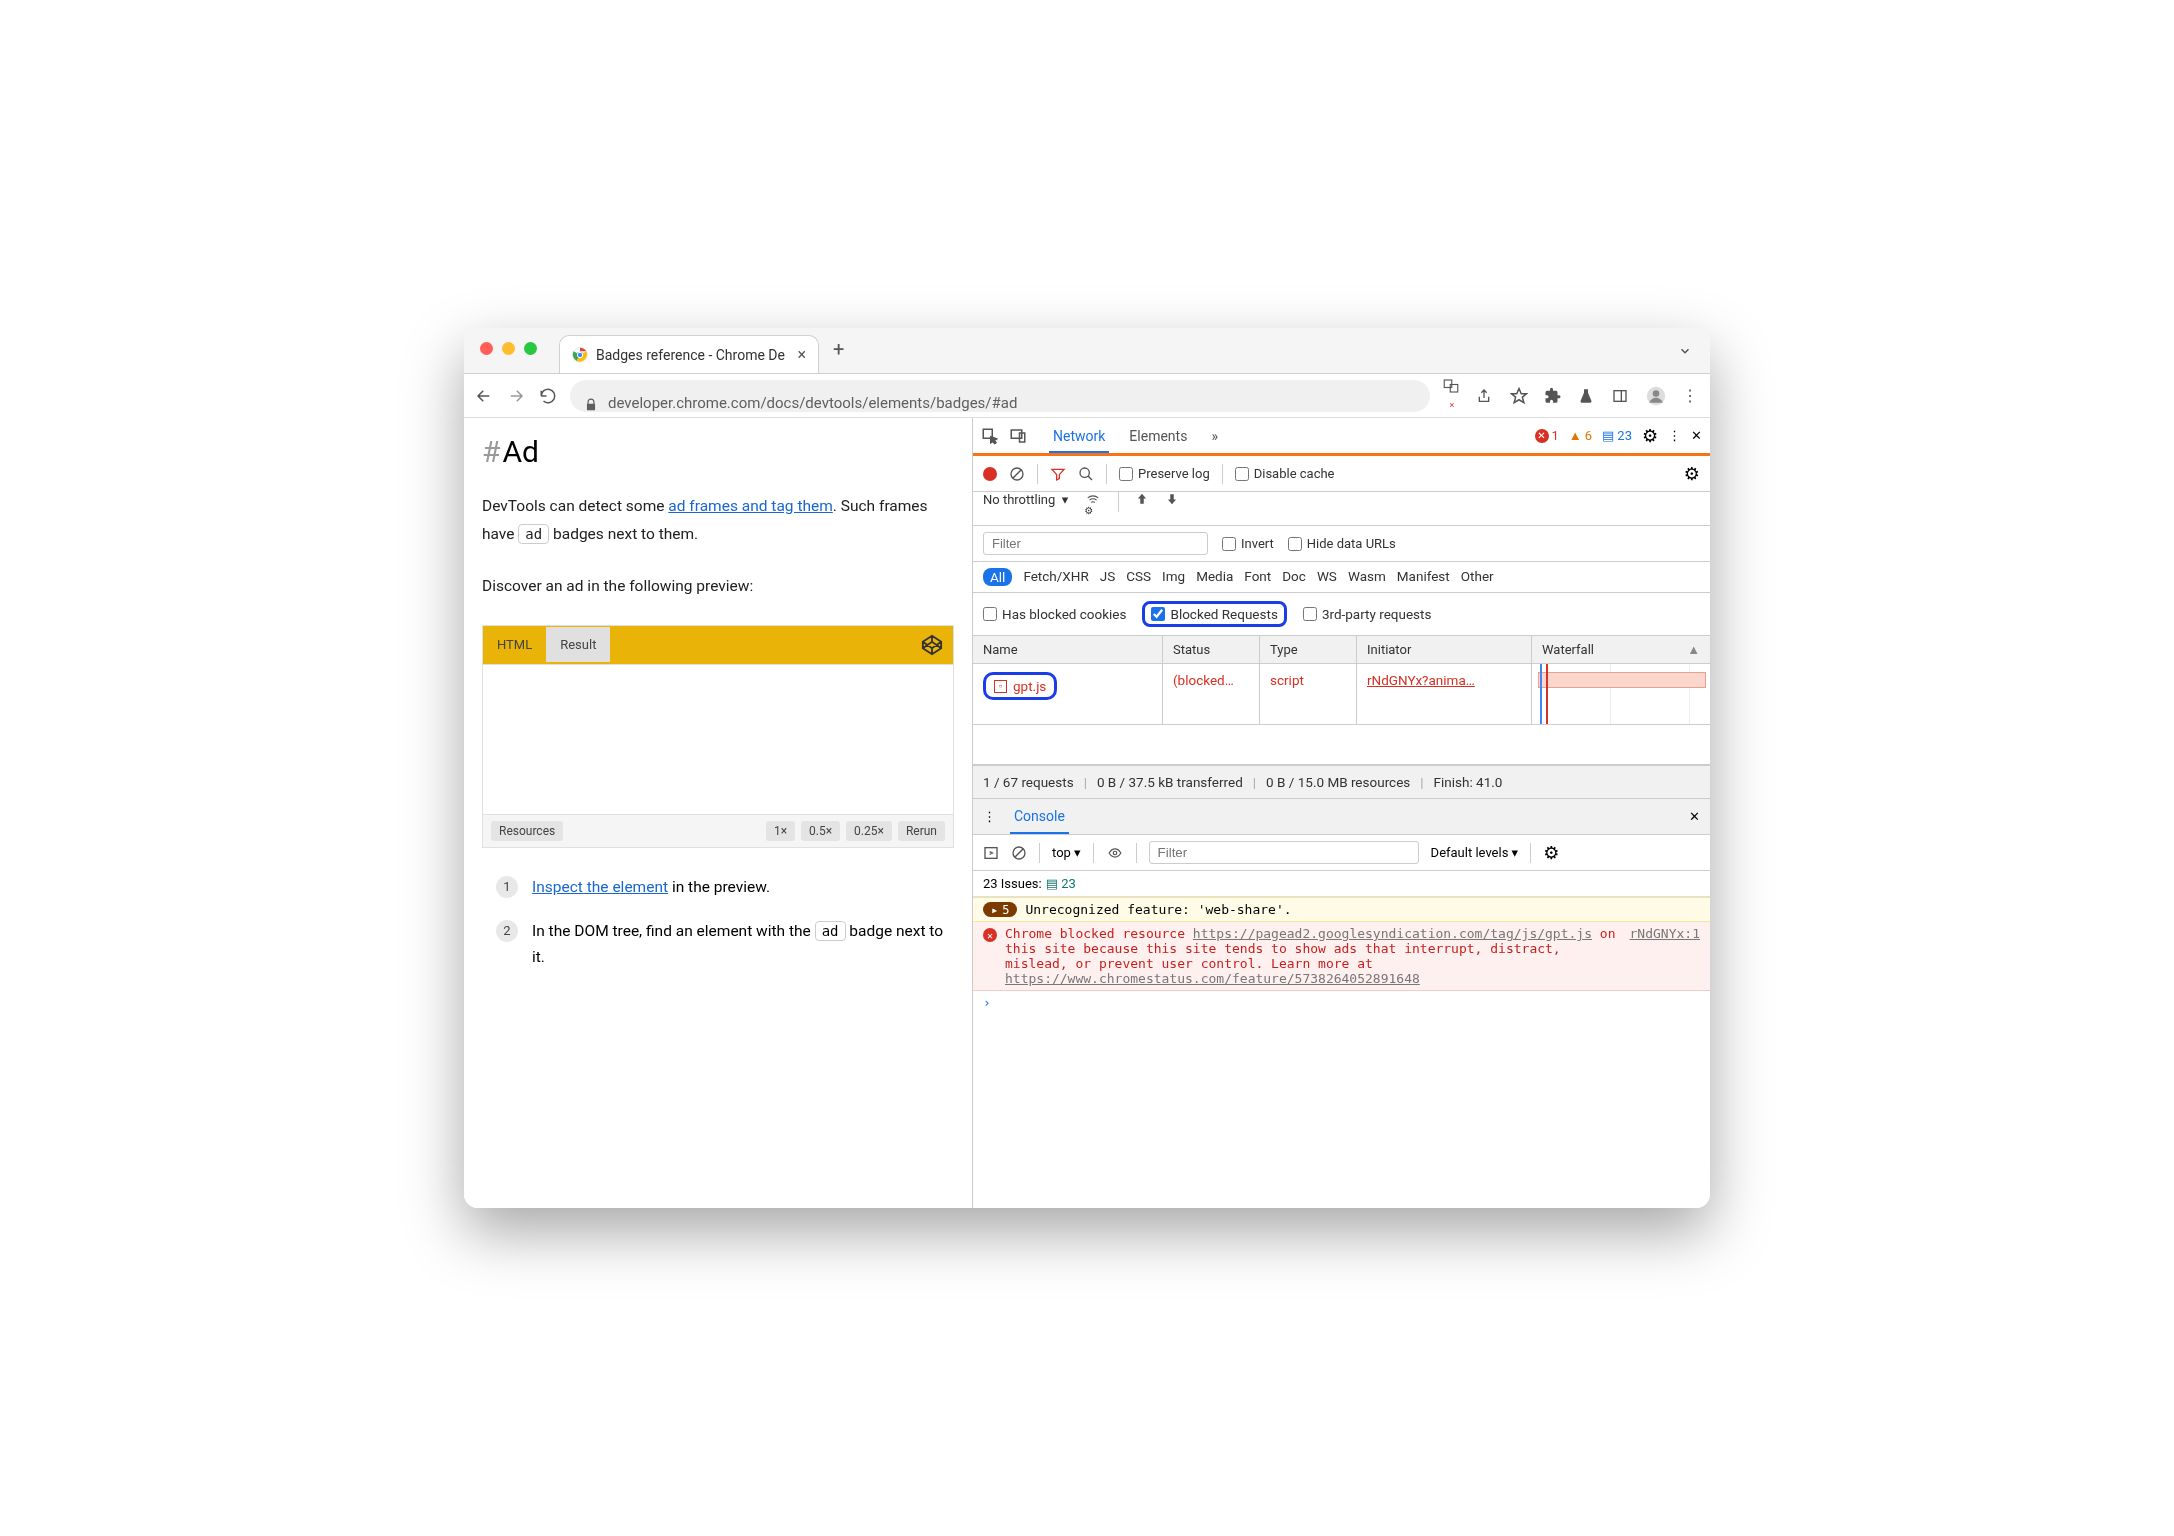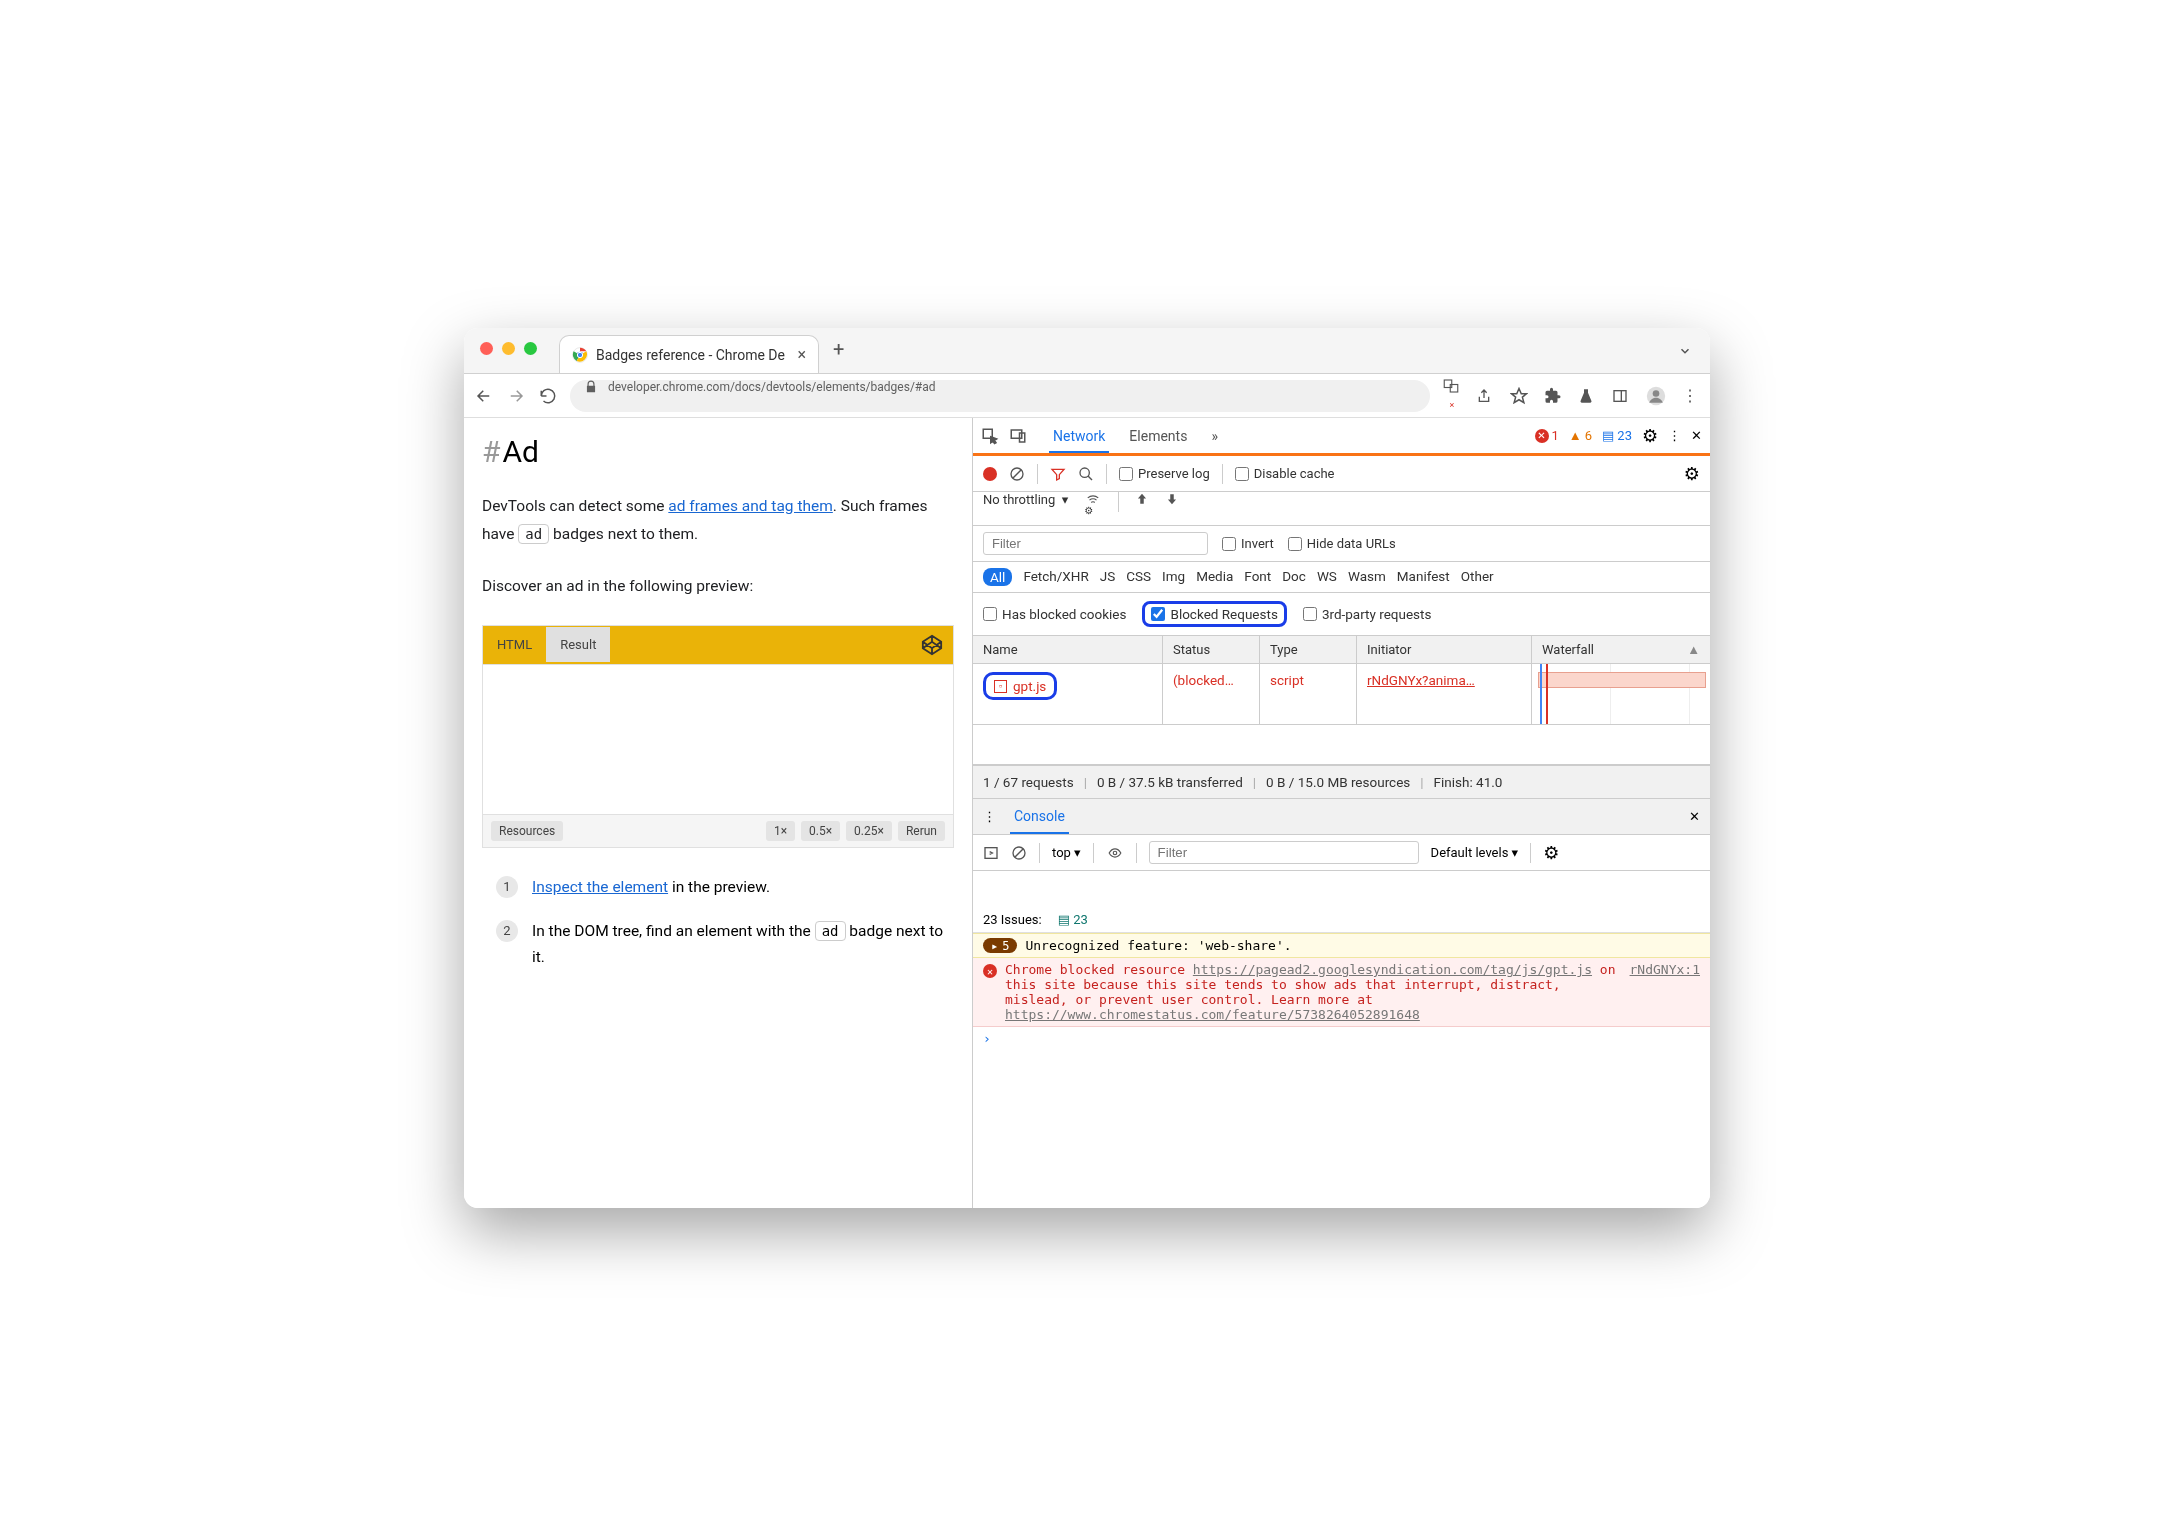--- a/index.html
+++ b/index.html
@@ -13,21 +13,21 @@
 .dot.r{background:#ff5f57;} .dot.y{background:#febc2e;} .dot.g{background:#28c840;}
 .tab { margin-left:22px; background:#fff; border:1px solid #d0d0d0; border-bottom:none; border-radius:10px 10px 0 0; height:38px; display:flex; align-items:center; padding:0 12px; gap:8px; font-size:14px; color:#333; min-width:260px; }
 .tab .ico { width:16px; height:16px; }
 .tab-x { margin-left:auto; color:#555; font-size:16px; }
 .newtab { margin-left:14px; align-self:center; color:#555; font-size:20px; margin-bottom:4px; }
 .chev { margin-left:auto; margin-right:18px; align-self:center; color:#555; }
 
 
 .addr { height:44px; background:#fff; border-bottom:1px solid #dedede; display:flex; align-items:center; padding:0 10px; gap:12px; }
 .nav-ico { width:20px; height:20px; color:#555; display:flex; align-items:center; justify-content:center; }
-.url-box { flex:1; background:#f0f0f0; border-radius:20px; height:32px; display:flex; align-items:flex-start; padding:0 14px; gap:10px; font-size:12px; color:#5f5f5f; }
+.url-box { flex:1; background:#f0f0f0; border-radius:20px; height:32px; display:flex; align-items:flex-end; padding:0 14px; gap:10px; font-size:15px; color:#5f5f5f; }
 .url-box .secure { color:#5f5f5f; }
 .toolbar-ico { width:20px; color:#555; text-align:center; }
 .toolbar-right { display:flex; gap:14px; align-items:center; }
 
 
 .content { flex:1; display:flex; overflow:hidden; }
 
 
 .doc { width:508px; padding:16px 18px 0 18px; overflow:hidden; background:#fff; }
 h1 { font-size:30px; font-weight:400; margin-bottom:24px; }
@@ -89,21 +89,21 @@
 .waterfall-bar { position:absolute; top:8px; left:6px; right:4px; height:16px; background:#fbd6cc; border:1px solid #e8a08f; }
 .waterfall-line { position:absolute; top:0; bottom:0; width:2px; }
 
 .summary { border-top:1px solid #ccc; border-bottom:1px solid #ccc; padding:8px 10px; background:#f1f1f1; color:#333; display:flex; gap:10px; font-size:13.5px; }
 .summary span.sep { color:#aaa; }
 
 .console-head { height:36px; border-bottom:1px solid #ccc; display:flex; align-items:center; padding:0 10px; gap:14px; background:#f1f1f1; }
 .console-head .tab { all:unset; padding:8px 4px; color:#1a73e8; border-bottom:2px solid #1a73e8; font-size:14px; }
 .console-bar { height:36px; border-bottom:1px solid #ccc; display:flex; align-items:center; padding:0 10px; gap:12px; background:#fff;}
 .console-filter { border:1px solid #ccc; border-radius:3px; padding:3px 8px; flex:1; color:#999; max-width:270px; }
-.issues-row { padding:5px 10px; border-bottom:1px solid #e0e0e0; font-size:13px; display:flex; gap:16px; align-items:center;margin-top:36px;}
+.issues-row { padding:5px 10px; border-bottom:1px solid #e0e0e0; font-size:13px; display:flex; gap:4px; align-items:center;}
 .pill { background:#7a3a00; color:#fff; border-radius:10px; padding:0 8px; font-size:12px; display:inline-flex; align-items:center; gap:4px;}
 .console-msgs { font-family: Menlo, monospace; font-size:13px; }
 .msg { padding:4px 10px; display:flex; gap:8px; }
 .msg.warn { background:#fffbe6; border-top:1px solid #f0e6a0; border-bottom:1px solid #f0e6a0; }
 .msg.err { background:#fff0f0; border-bottom:1px solid #f5cccc; color:#c5221f; }
 .msg.err .body { flex:1; }
 .msg.err a { color:#777; text-decoration:underline; }
 .msg-icon-err { width:14px; height:14px; border-radius:50%; background:#d93025; color:#fff; font-size:10px; display:flex; align-items:center; justify-content:center; flex-shrink:0; margin-top:2px;}
 .prompt { color:#1a73e8; padding:4px 10px; font-family:Menlo,monospace; }
 

